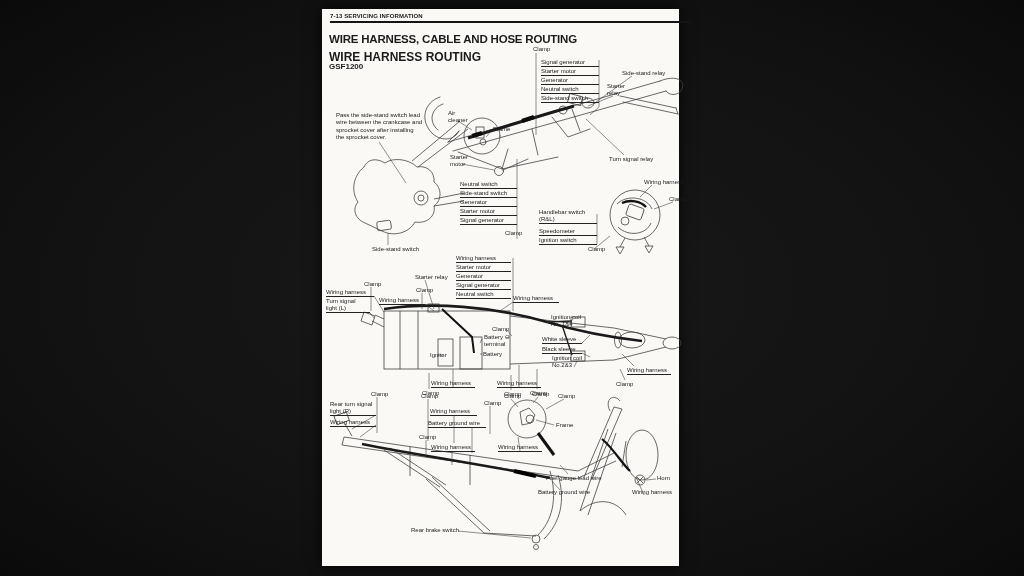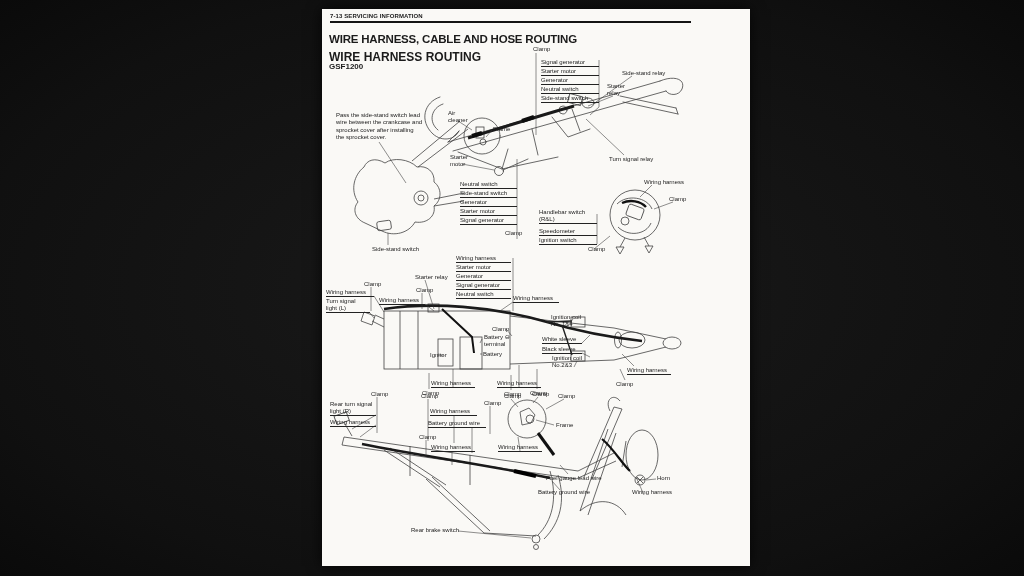--- a/index.html
+++ b/index.html
@@ -4,21 +4,21 @@
 <style>
   html,body{margin:0;padding:0;}
   body{
     width:1024px;height:576px;overflow:hidden;
     background:#121212;
     font-family:"Liberation Sans",sans-serif;
   }
   .stage{position:relative;width:1024px;height:576px;
     background:radial-gradient(ellipse at 50% 50%, #1a1a1a 0%, #101010 75%, #0a0a0a 100%);}
   .page{
-    position:absolute;left:322px;top:9px;width:428px;height:557px;
+    position:absolute;left:322px;top:9px;width:357px;height:557px;
     background:#faf9f6;color:#1b1b1b;
     box-shadow:0 0 14px rgba(0,0,0,.8);
   }
   .running-head{position:absolute;left:8px;top:4px;font-size:6px;font-weight:bold;letter-spacing:.1px;}
   .head-rule{position:absolute;left:8px;top:12px;width:361px;height:2px;background:#141414;}
   .page-title{position:absolute;left:7px;top:24px;margin:0;font-size:11.5px;font-weight:bold;letter-spacing:-.2px;white-space:nowrap;}
   .section-title{position:absolute;left:7px;top:41px;margin:0;font-size:12px;font-weight:bold;}
   .model-code{position:absolute;left:7px;top:53px;margin:0;font-size:8px;font-weight:bold;}
   .note{
     position:absolute;left:14px;top:103px;width:118px;

